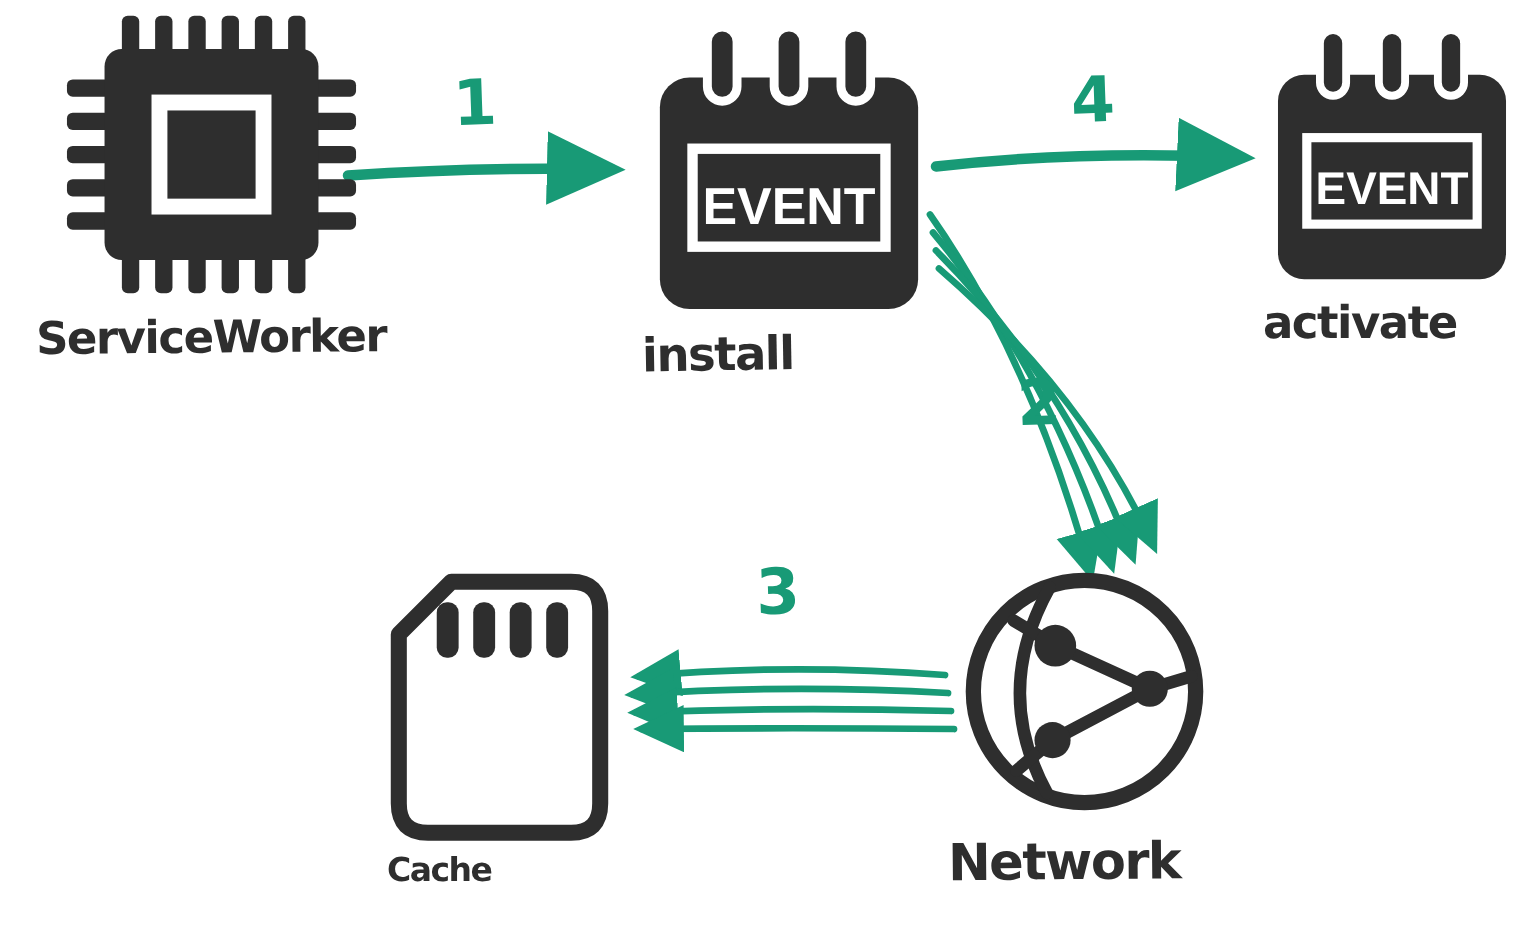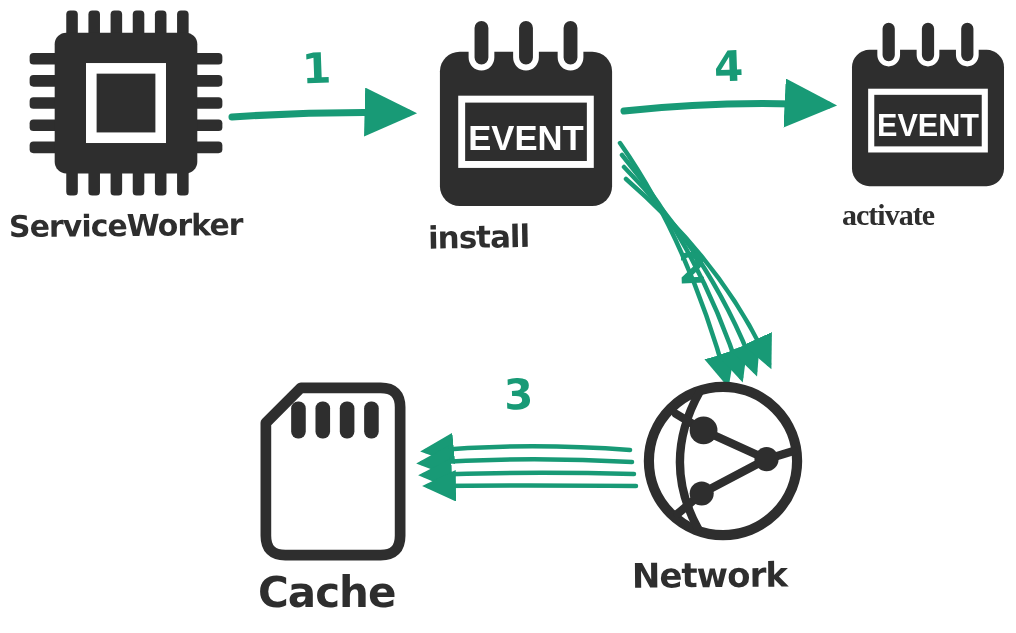--- a/index.html
+++ b/index.html
@@ -17,22 +17,22 @@
   .node{position:absolute;}
   .node-label{
     display:block;
     margin-top:6px;
     font-weight:700;
     color:#2e2e2e;
     letter-spacing:-1px;
   }
   .lbl-sw{font-size:30px;transform:rotate(-0.5deg);}
   .lbl-install{font-size:31px;transform:rotate(-1deg);}
-  .lbl-activate{font-size:30px;font-family:Liberation Serif, serif;}
-  .lbl-cache{font-size:42px;}
+  .lbl-activate{font-size:30px;}
+  .lbl-cache{font-size:22px;}
   .lbl-network{font-size:34px;transform:rotate(-0.5deg);}
   .edge-label{
     position:absolute;
     font-size:42px;
     font-weight:700;
     color:#189a76;
     transform:rotate(-2deg);
   }
   .icon-svg{display:block;margin:0 auto;}
 </style>
@@ -69,21 +69,21 @@
       <path d="M 634,474 Q 525,471 424,475" marker-end="url(#ah)"></path>
       <path d="M 636,486 Q 525,485 428,486" marker-end="url(#ah)"></path>
     </g>
   </svg>
 
   <span class="edge-label" style="left:302px;top:44px;">1</span>
   <span class="edge-label" style="left:678px;top:244px;">2</span>
   <span class="edge-label" style="left:504px;top:370px;">3</span>
   <span class="edge-label" style="left:714px;top:42px;">4</span>
 
-  <div class="node" style="left:9px;top:6px;width:234px;">
+  <div class="node" style="left:24px;top:6px;width:234px;">
     <svg class="icon-svg" width="212" height="196" viewBox="0 0 220 202" xmlns="http://www.w3.org/2000/svg">
       <g fill="#2e2e2e">
 
         <rect x="48" y="4" width="12" height="28" rx="4"></rect>
           <rect x="71" y="4" width="12" height="28" rx="4"></rect>
         <rect x="94" y="4" width="12" height="28" rx="4"></rect>
           <rect x="117" y="4" width="12" height="28" rx="4"></rect>
         <rect x="140" y="4" width="12" height="28" rx="4"></rect>
           <rect x="163" y="4" width="12" height="28" rx="4"></rect>
 

